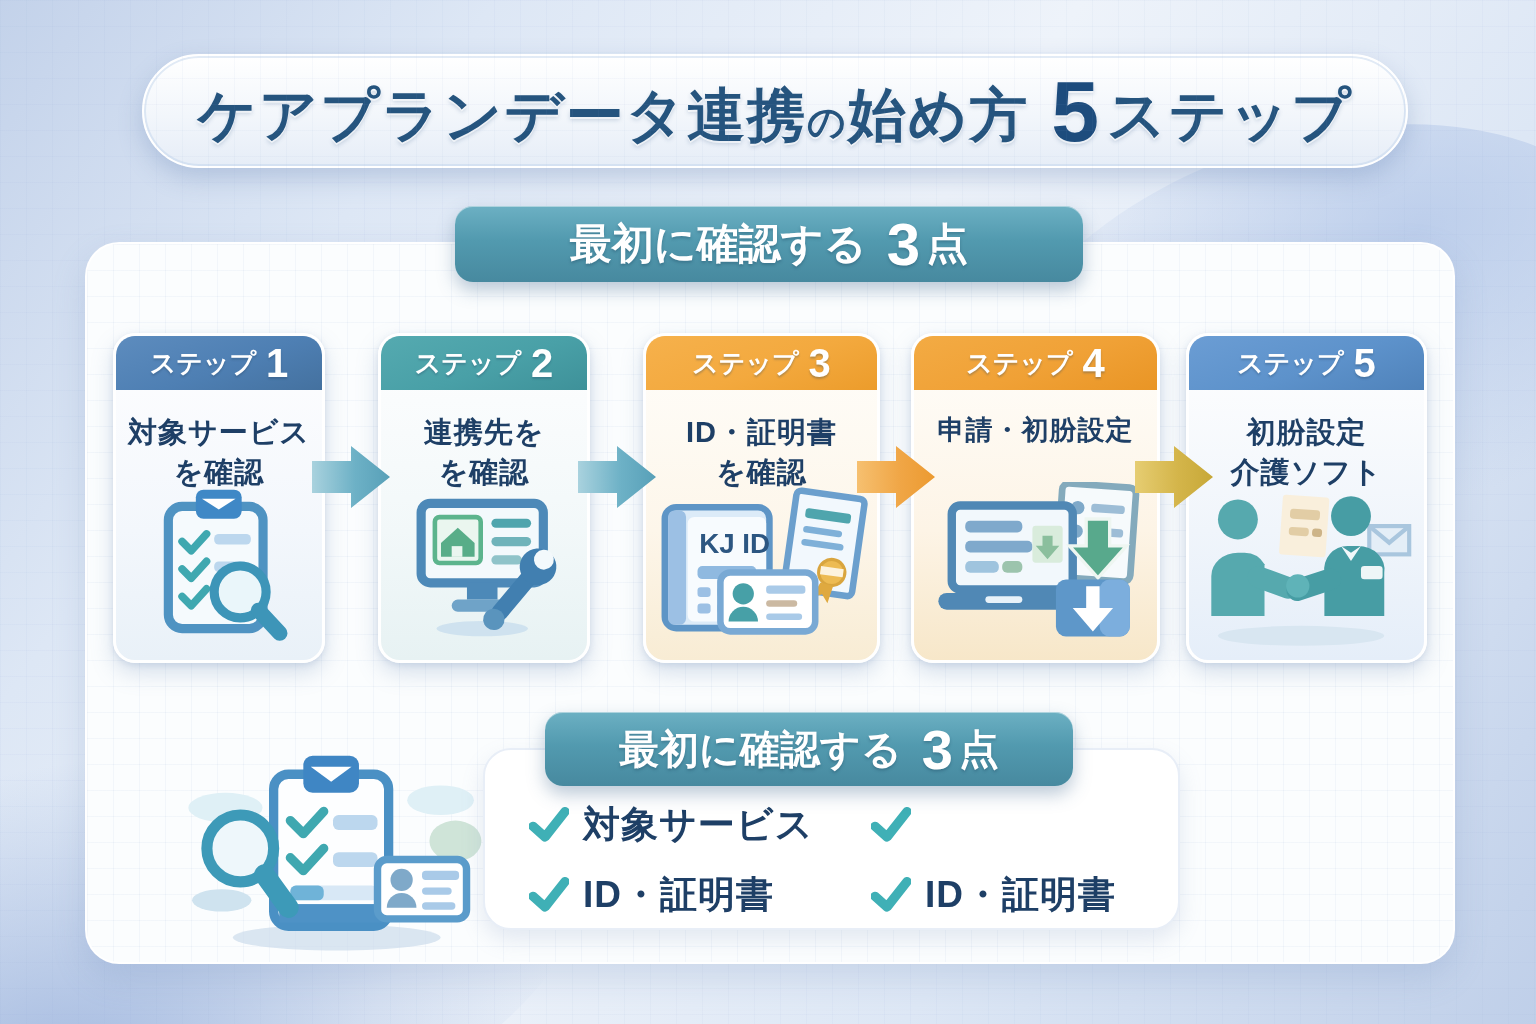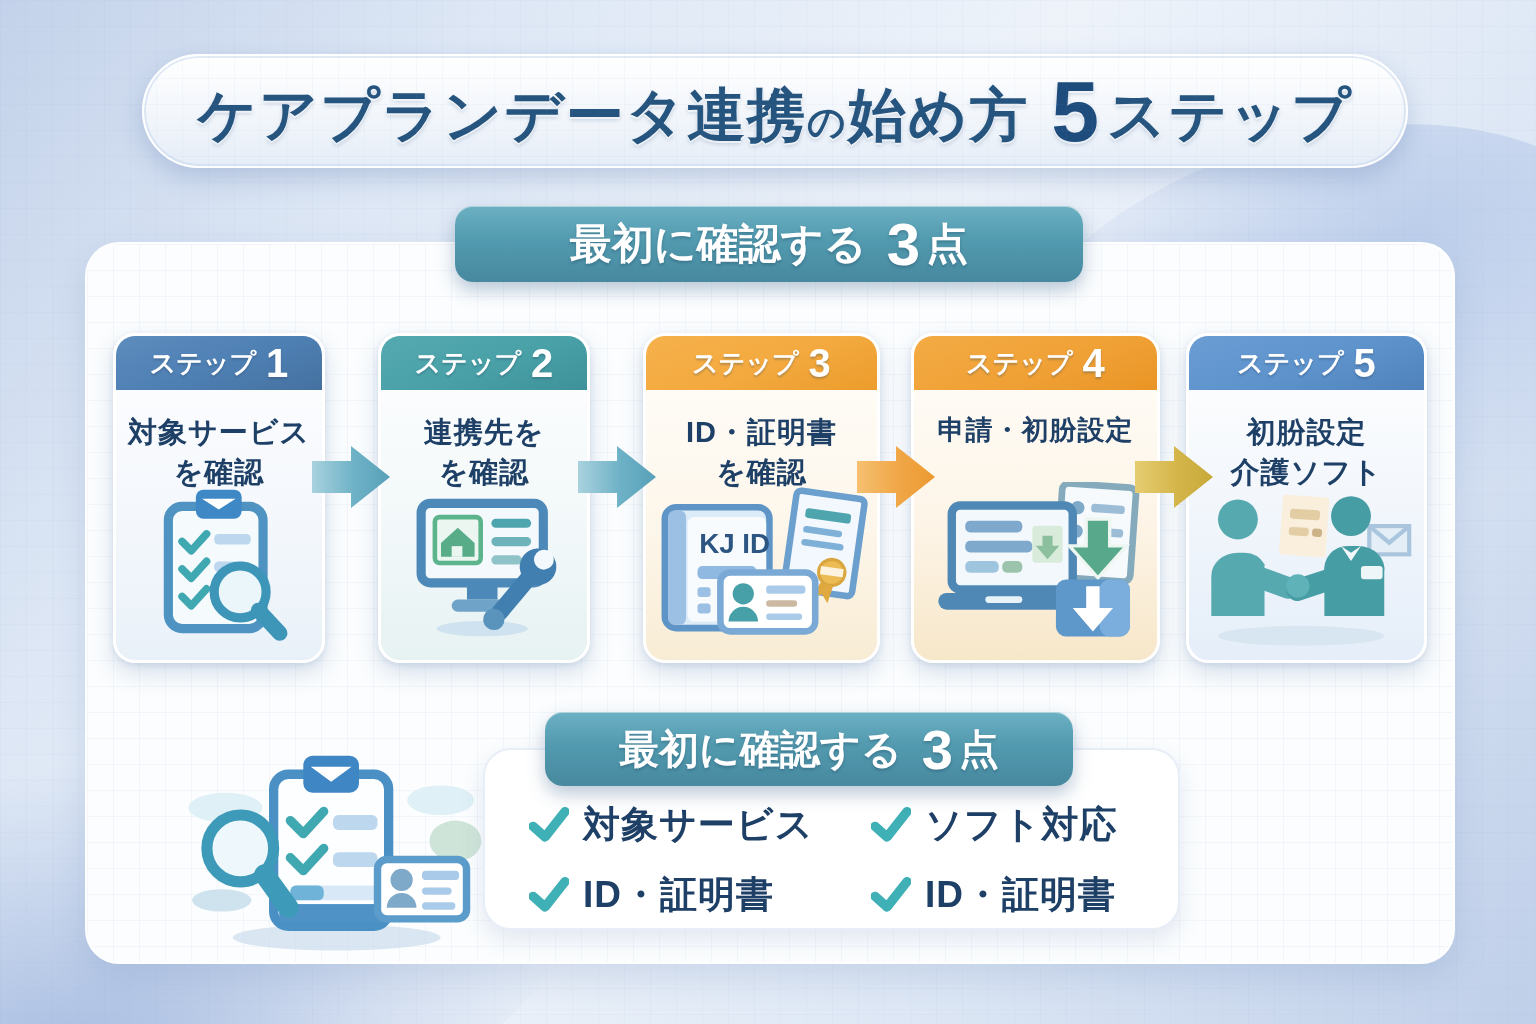--- a/index.html
+++ b/index.html
@@ -334,21 +334,20 @@
       <div class="check-item">
         <svg class="check-mark" viewBox="0 0 30 26">
             <path d="M3 14 L12 22 L27 3" fill="none" stroke="#3fb0b6" stroke-width="7" stroke-linecap="round" stroke-linejoin="round"></path>
           </svg>
         <span class="check-label">対象サービス</span>
       </div>
       <div class="check-item">
         <svg class="check-mark" viewBox="0 0 30 26">
             <path d="M3 14 L12 22 L27 3" fill="none" stroke="#3fb0b6" stroke-width="7" stroke-linecap="round" stroke-linejoin="round"></path>
           </svg>
-        <span class="check-label">ソフト対応</span>
       </div>
       <div class="check-item">
         <svg class="check-mark" viewBox="0 0 30 26">
             <path d="M3 14 L12 22 L27 3" fill="none" stroke="#3fb0b6" stroke-width="7" stroke-linecap="round" stroke-linejoin="round"></path>
           </svg>
         <span class="check-label">ID・証明書</span>
       </div>
       <div class="check-item">
         <svg class="check-mark" viewBox="0 0 30 26">
             <path d="M3 14 L12 22 L27 3" fill="none" stroke="#3fb0b6" stroke-width="7" stroke-linecap="round" stroke-linejoin="round"></path>

